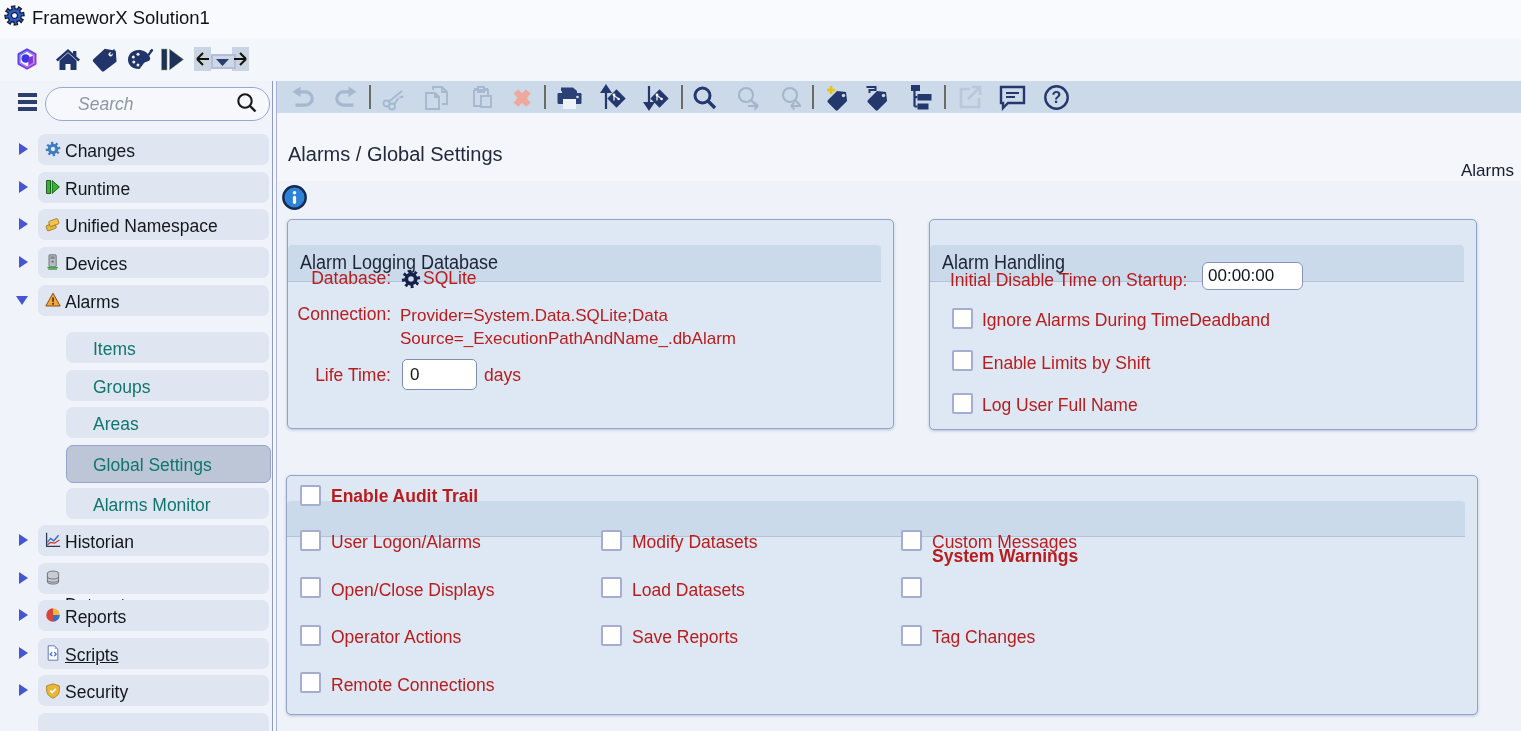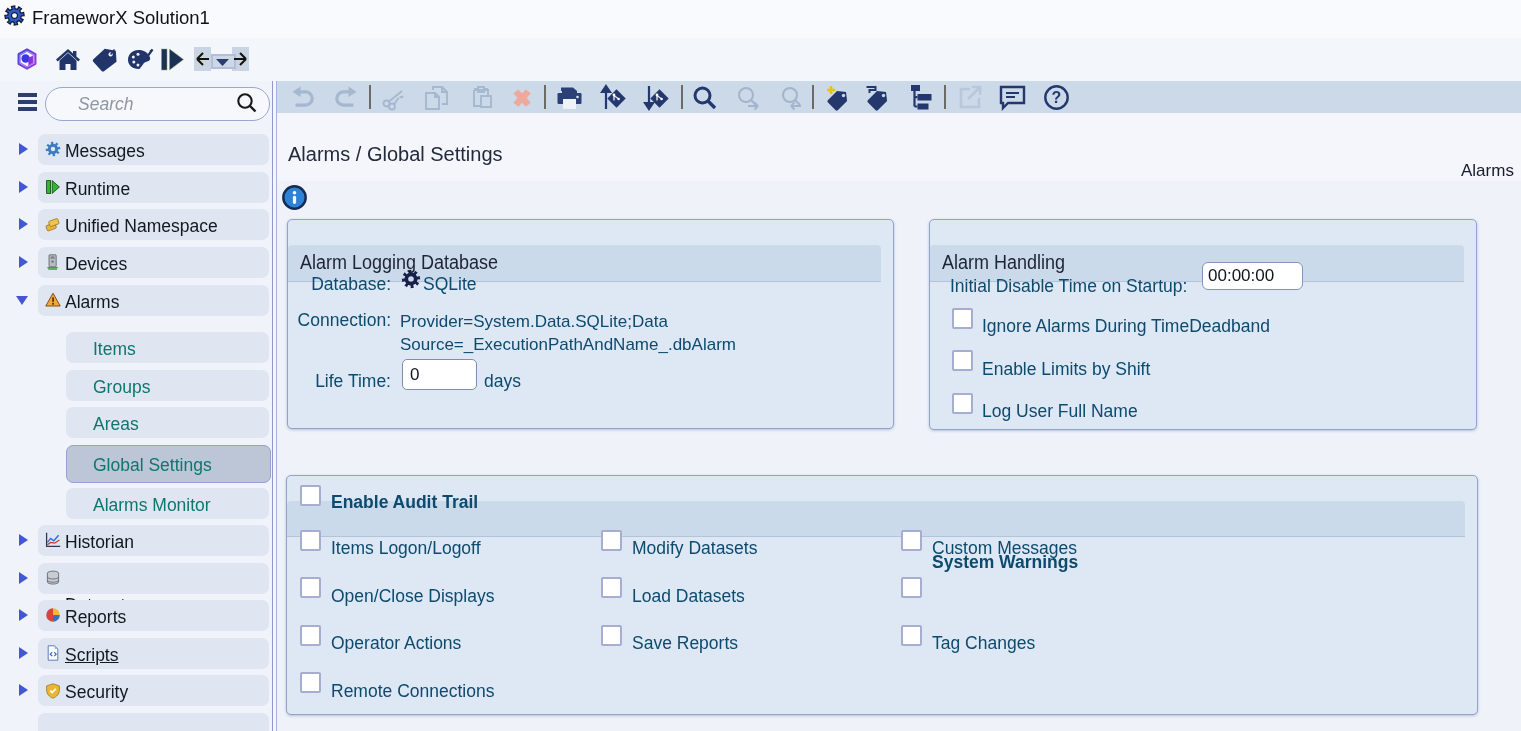--- a/index.html
+++ b/index.html
@@ -12,21 +12,21 @@
   .exp{position:absolute;left:19px;width:0;height:0;}
   .exp.closed{border-left:9px solid #4456d4;border-top:6px solid transparent;border-bottom:6px solid transparent;}
   .exp.open{border-top:9px solid #4456d4;border-left:6px solid transparent;border-right:6px solid transparent;}
   .ticon{position:absolute;left:45px;width:16px;height:16px;}
   .panel{position:absolute;background:#dee8f4;border:1px solid #93a2c8;border-radius:5px;
          box-shadow:0 1px 3px rgba(110,130,170,.45);}
   .phead{position:absolute;left:0;top:0;right:12px;height:36px;background:#cbdaeb;
          border-bottom:1px solid #b3c4da;border-radius:4px 4px 0 0;margin-top:25px;}
   .phead .pt{position:absolute;left:12px;top:6px;font-size:20px;color:#1c2436;white-space:nowrap;transform:scaleX(0.9);transform-origin:0 0;}
   .cb{position:absolute;width:17px;height:17px;background:#fff;border:2px solid #a6add0;border-radius:2px;}
-  .lbl{position:absolute;font-size:17.5px;color:#0c4a6e;white-space:nowrap;margin-top:6px;}
+  .lbl{position:absolute;font-size:17.5px;color:#b91c1c;white-space:nowrap;}
   .inp{position:absolute;background:#fff;border:1px solid #7e8fae;border-radius:4px;
        font-size:17px;color:#10141c;}
   .tsep{position:absolute;top:85px;width:2px;height:24px;background:#6b6b64;}
 </style></head>
 <body>
 
 <div class="abs" style="left:0;top:0;width:1521px;height:38px;background:#f8fafd;"></div>
 <div class="abs" style="left:0;top:38px;width:1521px;height:43px;background:#f3f6fb;"></div>
 
 <div class="abs" style="left:0;top:81px;width:272px;height:650px;background:#f0f4fa;"></div>
@@ -98,21 +98,21 @@
 <svg class="abs" style="left:235px;top:91px" width="24" height="24" viewBox="0 0 24 24">
     <circle cx="10" cy="10" r="6.7" stroke="#191919" stroke-width="2.1" fill="none"></circle>
     <path d="M15 15l5.5 5.5" stroke="#191919" stroke-width="2.4"></path>
   </svg>
 
 <div class="row" style="top:134px;"></div>
 <div class="exp closed" style="top:143px;"></div>
 <svg class="ticon" style="top:141px" width="16" height="16" viewBox="0 0 20 20">
     <path d="M18.7 7.1L19.2 10.3L16.5 10.4L15.9 12.8L18.2 14.1L16.3 16.7L14.4 14.8L12.2 16.1L12.9 18.7L9.7 19.2L9.6 16.5L7.2 15.9L5.9 18.2L3.3 16.3L5.2 14.4L3.9 12.2L1.3 12.9L0.8 9.7L3.5 9.6L4.1 7.2L1.8 5.9L3.7 3.3L5.6 5.2L7.8 3.9L7.1 1.3L10.3 0.8L10.4 3.5L12.8 4.1L14.1 1.8L16.7 3.7L14.8 5.6L16.1 7.8Z M12.8 10A2.8 2.8 0 1 0 7.2 10A2.8 2.8 0 1 0 12.8 10Z" fill="#3c7cc0" fill-rule="evenodd"></path>
   </svg>
-<div class="rlabel" style="top:134px;">Messages</div>
+<div class="rlabel" style="top:134px;">Changes</div>
 
 <div class="row" style="top:171.7px;"></div>
 <div class="exp closed" style="top:180.7px;"></div>
 <svg class="ticon" style="top:179px" width="16" height="16" viewBox="0 0 20 20">
     <rect x="2" y="2" width="5" height="16" fill="#2db82d" stroke="#11400f" stroke-width="1"></rect>
     <path d="M9 2L18 10L9 18Z" fill="#2db82d" stroke="#11400f" stroke-width="1"></path>
   </svg>
 <div class="rlabel" style="top:171.7px;">Runtime</div>
 
 <div class="row" style="top:209.3px;"></div>
@@ -363,21 +363,21 @@
 <div class="lbl" style="left:982px;top:352.5px;">Enable Limits by Shift</div>
 <div class="cb" style="left:952px;top:392.5px;"></div>
 <div class="lbl" style="left:982px;top:395px;">Log User Full Name</div>
 
 <div class="panel" style="left:286px;top:475px;width:1190px;height:238px;">
   <div class="phead" style="height:35px;"></div>
 </div>
 <div class="cb" style="left:300px;top:485px;"></div>
 <div class="lbl" style="left:331px;top:485.5px;font-weight:bold;">Enable Audit Trail</div>
 <div class="cb" style="left:300px;top:529.5px;"></div>
-<div class="lbl" style="left:331px;top:532px;">Items Logon/Logoff</div>
+<div class="lbl" style="left:331px;top:532px;">User Logon/Alarms</div>
 <div class="cb" style="left:300px;top:577px;"></div>
 <div class="lbl" style="left:331px;top:579.5px;">Open/Close Displays</div>
 <div class="cb" style="left:300px;top:624.5px;"></div>
 <div class="lbl" style="left:331px;top:627px;">Operator Actions</div>
 <div class="cb" style="left:300px;top:672px;"></div>
 <div class="lbl" style="left:331px;top:674.5px;">Remote Connections</div>
 <div class="cb" style="left:601px;top:529.5px;"></div>
 <div class="lbl" style="left:632px;top:532px;">Modify Datasets</div>
 <div class="cb" style="left:601px;top:577px;"></div>
 <div class="lbl" style="left:632px;top:579.5px;">Load Datasets</div>

